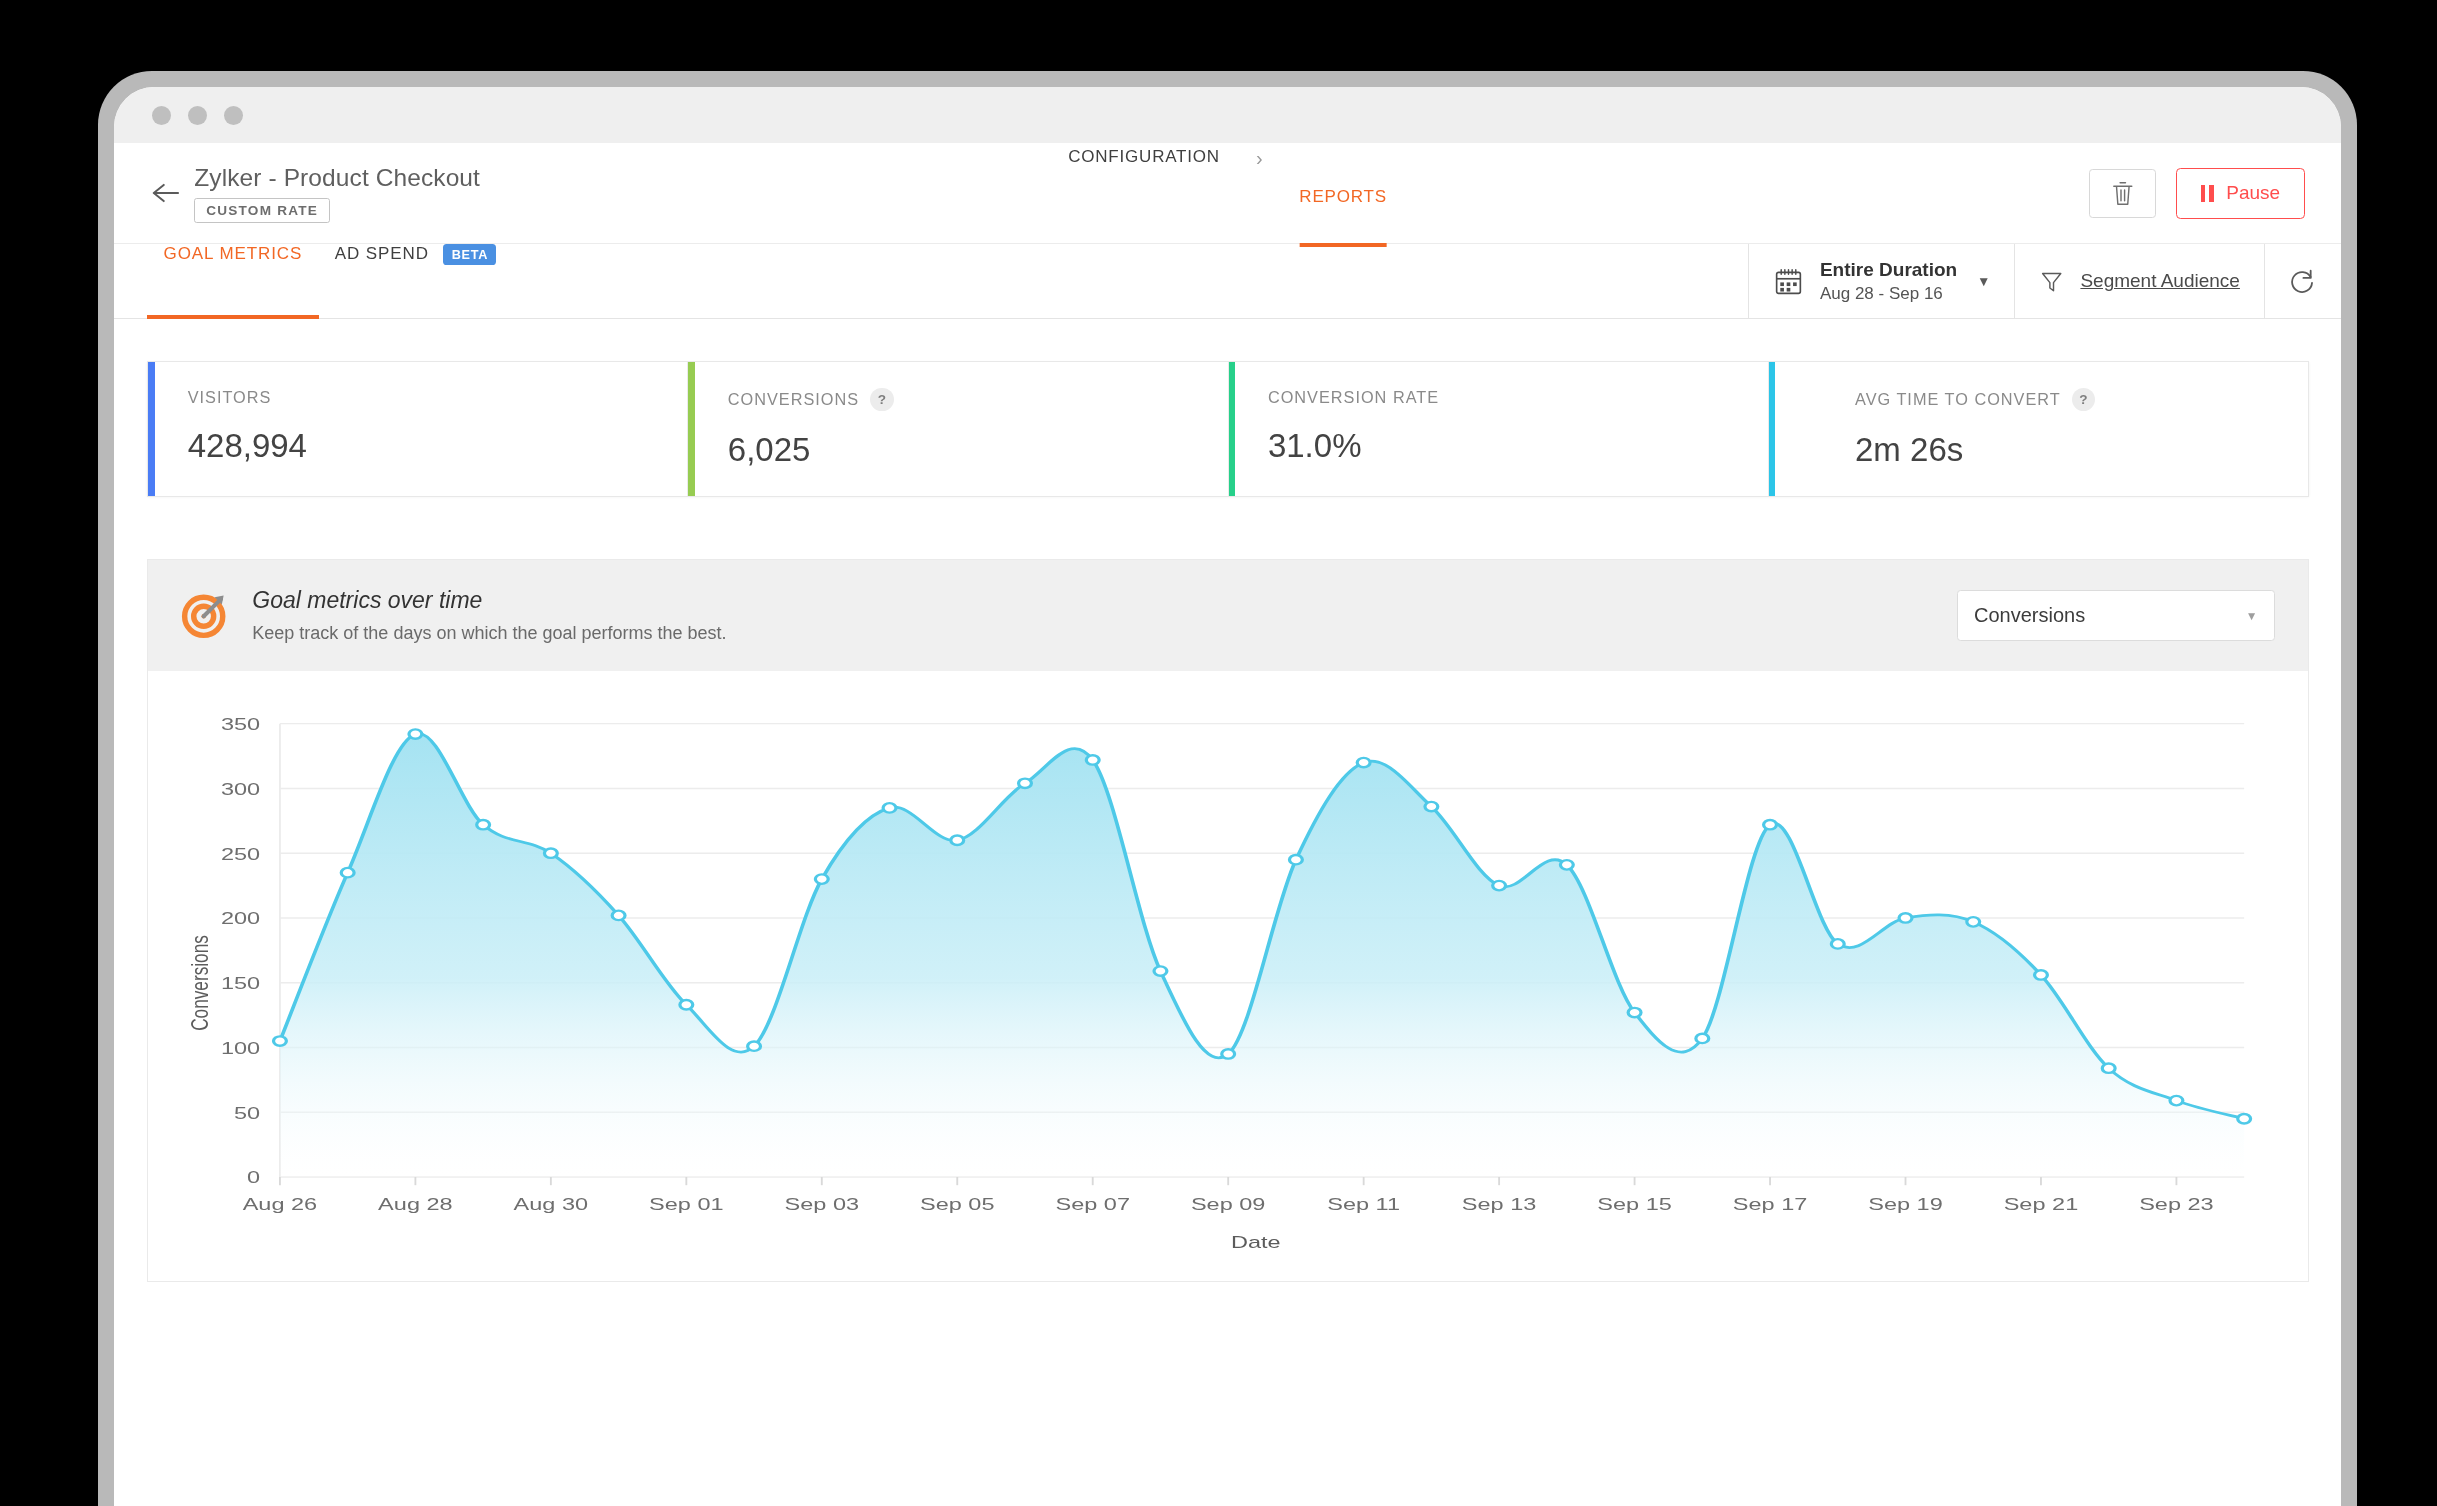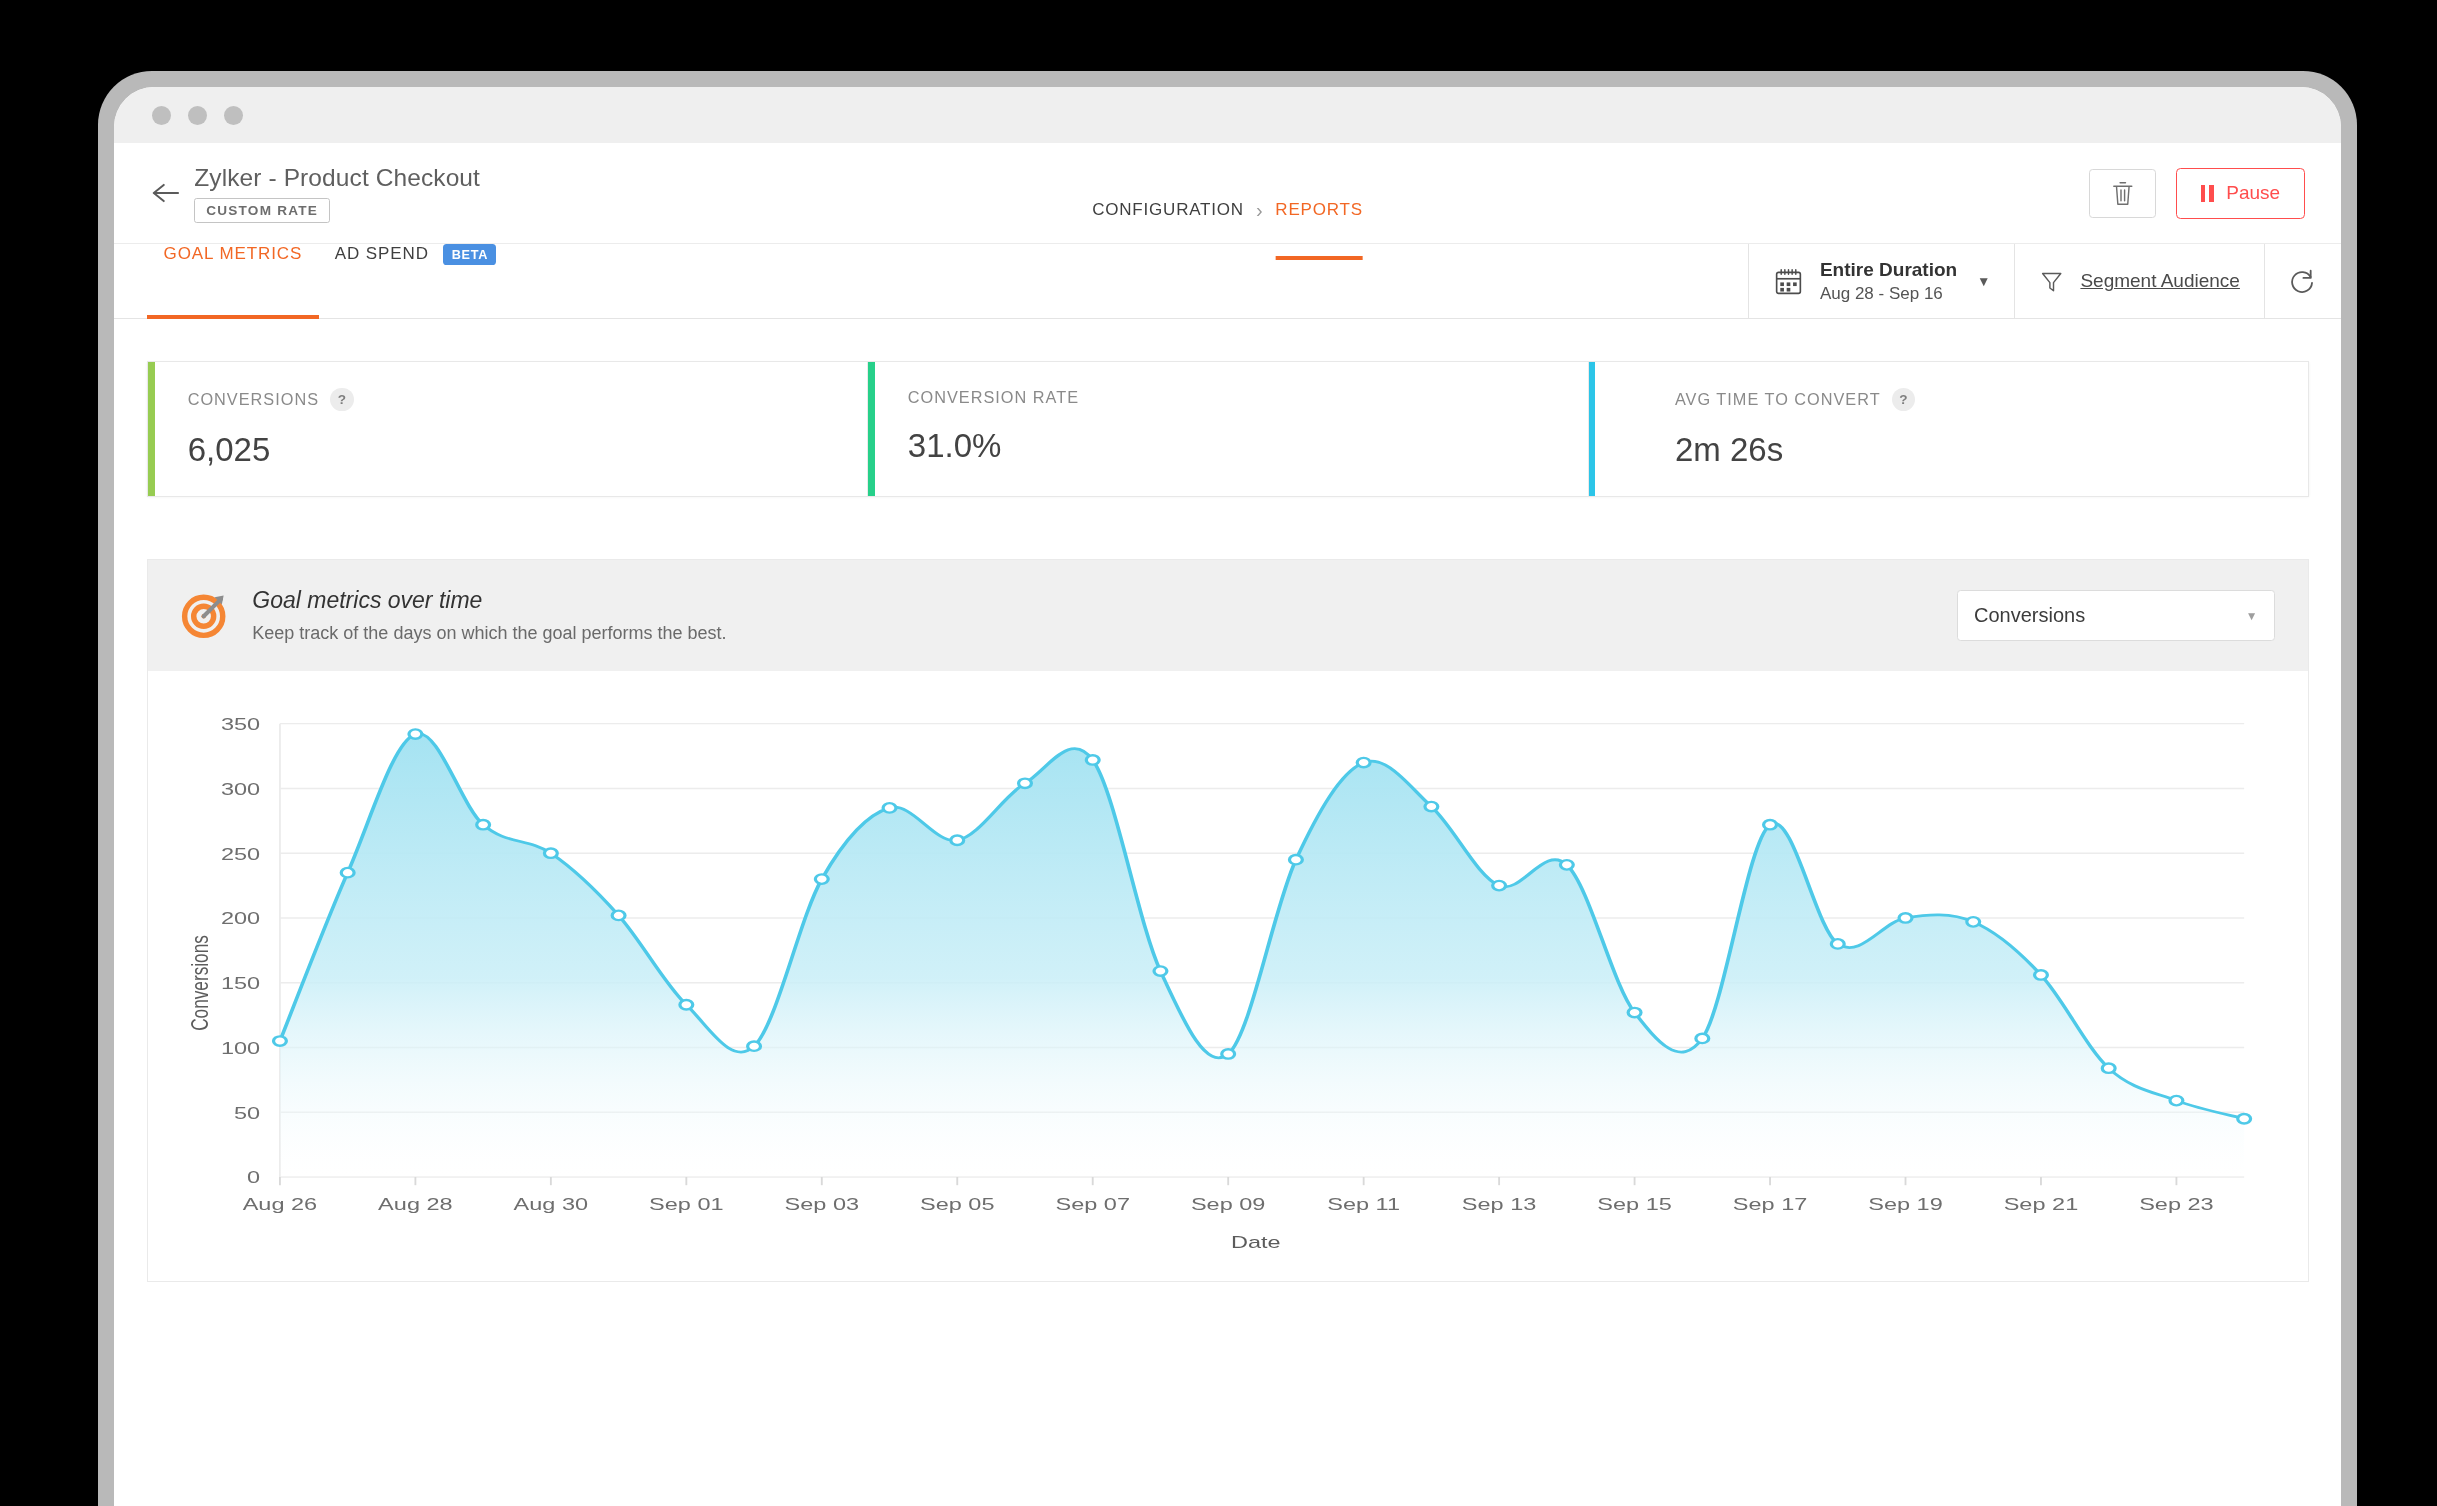--- a/index.html
+++ b/index.html
@@ -59,22 +59,22 @@
     border: 0.9px solid #c4c4c4;
     border-radius: 2.7px;
     padding: 4.5px 11px 3.6px;
     font-size: 13.6px; letter-spacing: 1.2px;
     color: #6d6d6d; font-weight: 700;
   }
 
   #breadcrumb {
     position: absolute;
     left: 50%; transform: translateX(-50%);
-    top: 17px; height: 100px;
-    display: flex; align-items: center; gap: 12px;
+    top: 4px; height: 100px;
+    display: flex; align-items: flex-start; gap: 36px;
     font-size: 17px; letter-spacing: 0.8px;
   }
   #breadcrumb .crumb { color: #3f3f3f; font-weight: 400; }
   #breadcrumb .crumb.active {
     color: #f26724; position: relative; height: 100px;
     display: flex; align-items: center;
   }
   #breadcrumb .crumb.active::after {
     content: ""; position: absolute; left: 0; right: 0; bottom: 0;
     height: 4.5px; background: #f26724;
@@ -295,20 +295,29 @@
             <path d="M25 11 A11 11 0 1 0 26.5 17.5" stroke="#5a5a5a" stroke-width="2" fill="none" stroke-linecap="round"></path>
             <path d="M25 4 V12 H17" stroke="#5a5a5a" stroke-width="2" fill="none" stroke-linecap="round" stroke-linejoin="round"></path>
           </svg>
         </div>
       </div>
     </div>
 
     <div id="content">
 
       <div id="kpi-row">
+        <div class="kpi-card">
+          <div class="kpi-accent" style="background: rgb(74, 124, 245);"></div>
+          <div class="kpi-body">
+            <div class="kpi-label-row">
+              <span class="kpi-label">VISITORS</span>
+            </div>
+            <span class="kpi-value">428,994</span>
+          </div>
+        </div>
 
         <div class="kpi-card">
           <div class="kpi-accent" style="background: rgb(151, 204, 82);"></div>
           <div class="kpi-body">
             <div class="kpi-label-row">
               <span class="kpi-label">CONVERSIONS</span>
               <span class="kpi-help">?</span>
             </div>
             <span class="kpi-value">6,025</span>
           </div>

